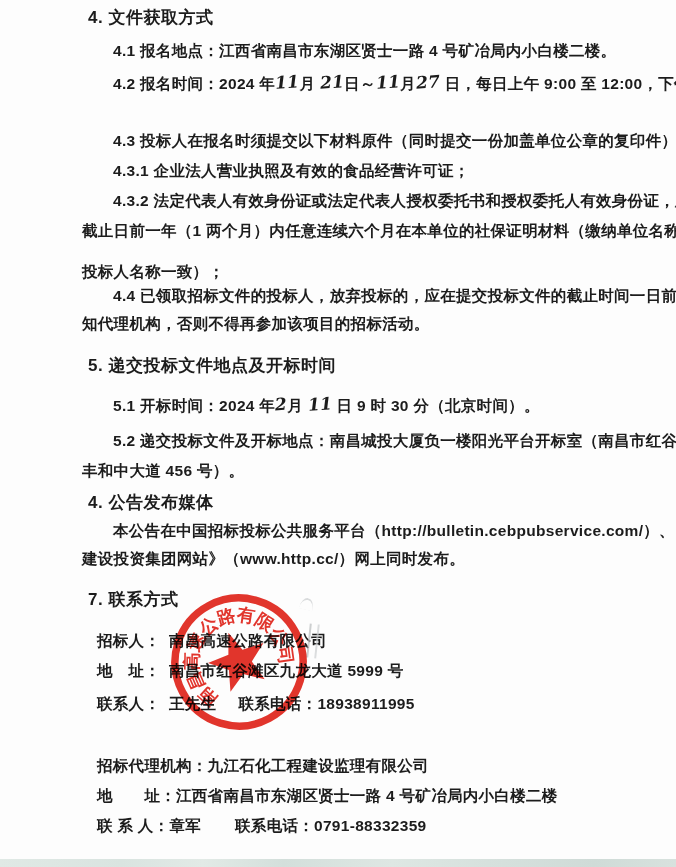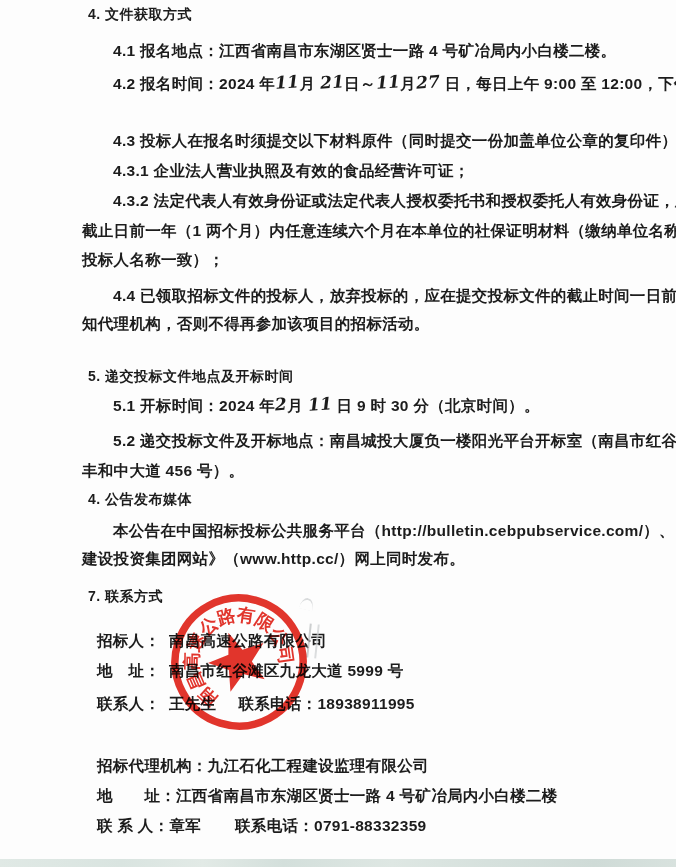--- a/index.html
+++ b/index.html
@@ -15,21 +15,21 @@
     position:absolute;
     left:82px;
     white-space:nowrap;
     font-size:15.5px;
     font-weight:600;
     letter-spacing:0.3px;
   }
   .ind{left:113px;}
   .hd{
     left:88px;
-    font-size:14px;
+    font-size:17px;
     font-weight:700;
     letter-spacing:0.5px;
   }
   .hw{
     display:inline-block;
     font-family:"DejaVu Serif","Liberation Serif",serif;
     font-style:italic;
     font-weight:700;
     font-size:17px;
     transform:rotate(-4deg) translateY(-1px);
@@ -87,25 +87,25 @@
   <div class="ln ind" style="top:41px">4.1 报名地点：江西省南昌市东湖区贤士一路 4 号矿冶局内小白楼二楼。</div>
 
   <div class="ln ind" style="top:73px">
     <span>4.2 报名时间：2024 年</span><span class="hw">11</span><span>月 </span><span class="hw">21</span><span>日～</span><span class="hw">11</span><span>月</span><span class="hw">27</span><span> 日，每日上午 9:00 至 12:00，下午 14:00 至 17:00</span>
   </div>
 
   <div class="ln ind" style="top:131px">4.3 投标人在报名时须提交以下材料原件（同时提交一份加盖单位公章的复印件）：</div>
   <div class="ln ind" style="top:161px">4.3.1 企业法人营业执照及有效的食品经营许可证；</div>
   <div class="ln ind" style="top:191px">4.3.2 法定代表人有效身份证或法定代表人授权委托书和授权委托人有效身份证，及投标</div>
   <div class="ln" style="top:221px">截止日前一年（1 两个月）内任意连续六个月在本单位的社保证明材料（缴纳单位名称必须与</div>
-  <div class="ln" style="top:250px">投标人名称一致）；</div>
+  <div class="ln" style="top:262px">投标人名称一致）；</div>
   <div class="ln ind" style="top:286px">4.4 已领取招标文件的投标人，放弃投标的，应在提交投标文件的截止时间一日前书面通</div>
   <div class="ln" style="top:314px">知代理机构，否则不得再参加该项目的招标活动。</div>
 
-  <div class="ln hd" style="top:368px">5. 递交投标文件地点及开标时间</div>
+  <div class="ln hd" style="top:354px">5. 递交投标文件地点及开标时间</div>
   <div class="ln ind" style="top:395px">
     <span>5.1 开标时间：2024 年</span><span class="hw">2</span><span>月 </span><span class="hw">11</span><span> 日 9 时 30 分（北京时间）。</span>
   </div>
   <div class="ln ind" style="top:431px">5.2 递交投标文件及开标地点：南昌城投大厦负一楼阳光平台开标室（南昌市红谷滩新区</div>
   <div class="ln" style="top:461px">丰和中大道 456 号）。</div>
 
   <div class="ln hd" style="top:491px">4. 公告发布媒体</div>
   <div class="ln ind" style="top:521px">本公告在中国招标投标公共服务平台（http://bulletin.cebpubservice.com/）、《南昌城市</div>
   <div class="ln" style="top:549px">建设投资集团网站》（www.http.cc/）网上同时发布。</div>
 

